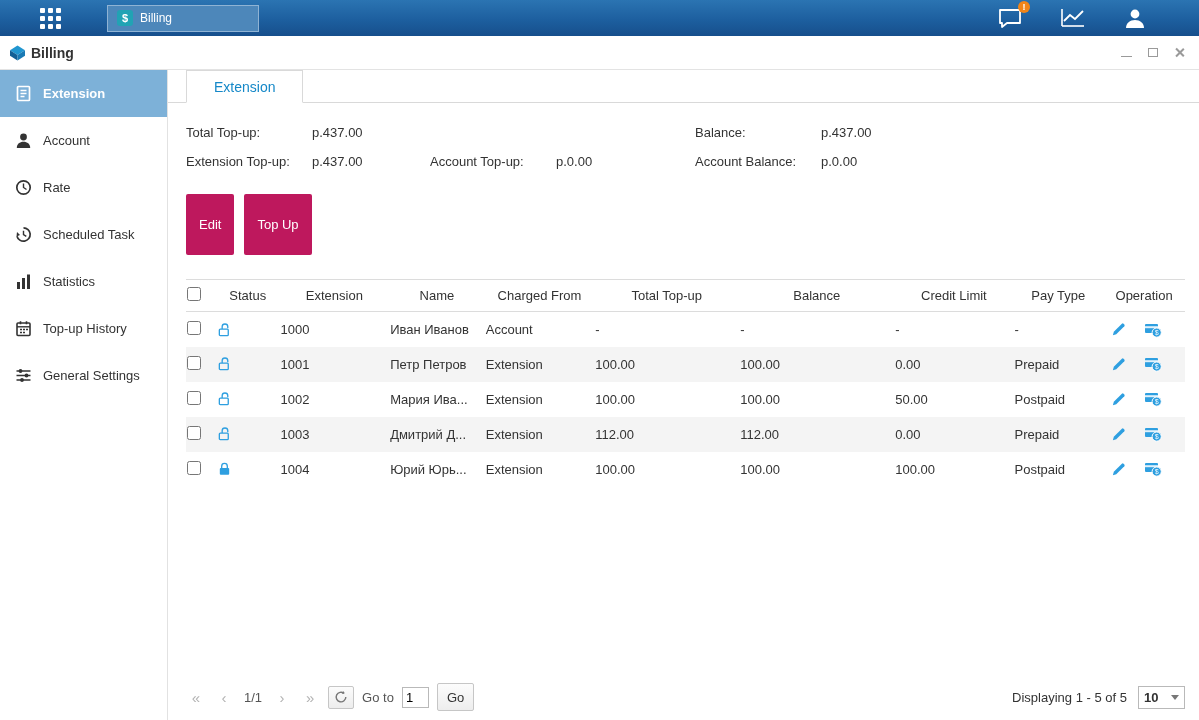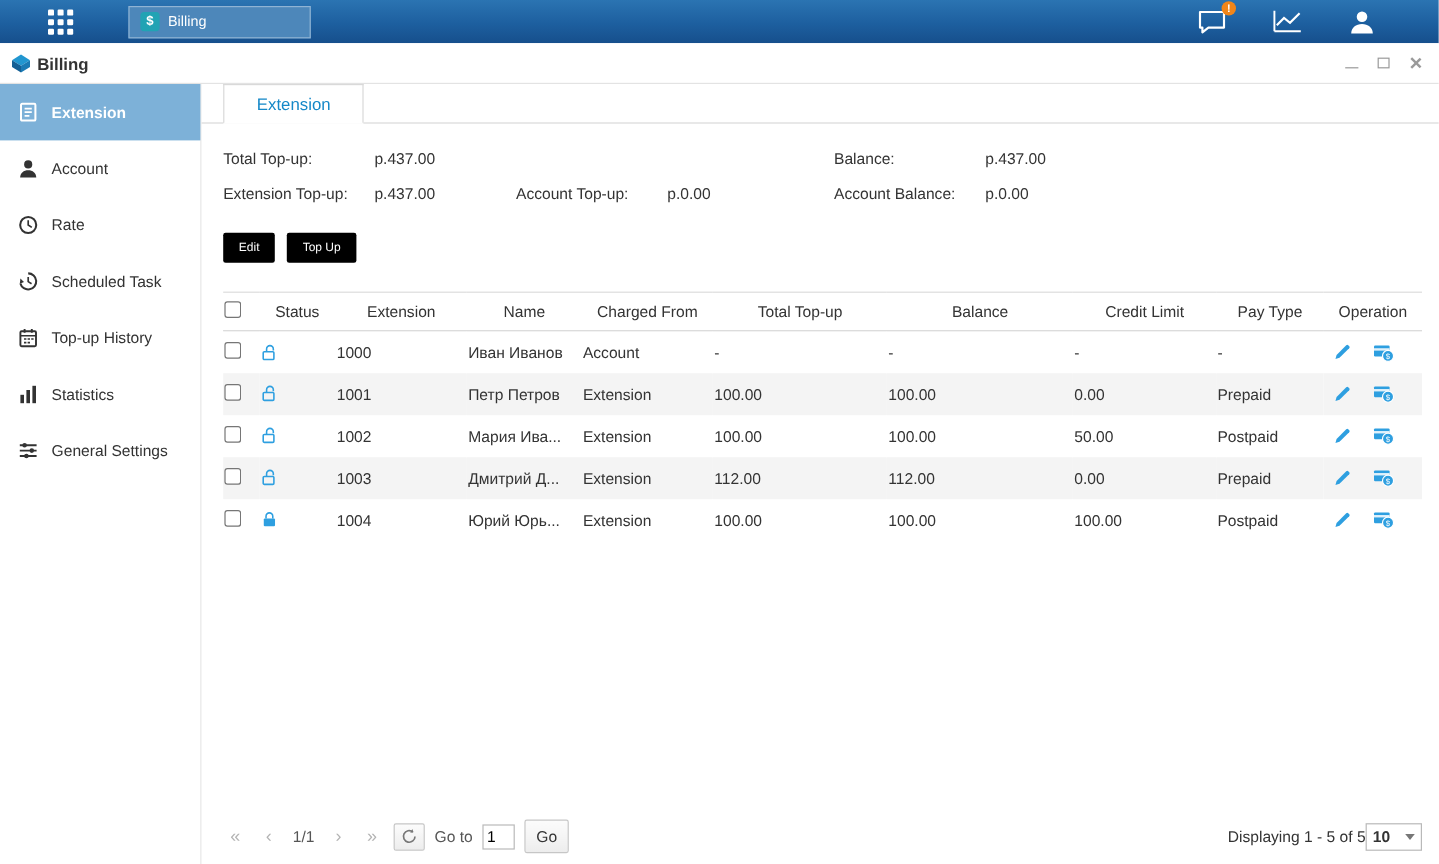--- a/index.html
+++ b/index.html
@@ -60,21 +60,21 @@
   .tab {
     height:33px; padding:0 27px; display:flex; align-items:center; font-size:14px; color:#1588c8;
     background:#fff; border:1px solid #d9d9d9; border-bottom:1px solid #fff; margin-bottom:-1px; cursor:pointer;
   }
 
   .summary { display:grid; grid-template-columns:244px 265px 235px 1fr; grid-row-gap:14px; margin-top:22px; font-size:13px; }
   .sum-cell .lbl { display:inline-block; width:126px; font-weight:normal; }
   .c1 { grid-column:1 / span 2; } .c3 { grid-column:3 / span 2; }
 
   .btns { margin-top:25px; display:flex; gap:10px; }
-  .btn { background:#000000; color:#fff; border:none; font-size:10px; padding:7px 13px; border-radius:2px; cursor:pointer; font-family:inherit; }
+  .btn { background:#be185d; color:#fff; border:none; font-size:13px; padding:23px 13px; border-radius:2px; cursor:pointer; font-family:inherit; }
 
   table.grid { width:100%; border-collapse:collapse; margin-top:24px; font-size:13px; }
   table.grid th { font-weight:normal; color:#333; height:32px; text-align:center; }
   table.grid thead tr { border-top:1px solid #dcdcdc; border-bottom:1px solid #dcdcdc; }
   table.grid td { height:35px; text-align:left; }
   table.grid tbody tr:nth-child(even) { background:#f4f4f4; }
   .col-check { width:30px; }
   table.grid th:first-child, table.grid td:first-child { text-align:left; }
   input[type=checkbox]{ width:14px; height:14px; margin:0; cursor:pointer; }
 
@@ -88,21 +88,21 @@
   
   .pagination { position:absolute; left:18px; right:14px; bottom:9px; display:flex; align-items:center; gap:8px; font-size:13px; color:#555; }
   .pg-arrow { color:#b3b3b3; font-size:15px; width:20px; text-align:center; cursor:default; }
   .pg-label { color:#555; margin:0 2px; }
   .pg-box {
     width:26px; height:23px; border:1px solid #c6c6c6; border-radius:2px;
     background:linear-gradient(#fcfcfc,#ededed); display:flex; align-items:center; justify-content:center; cursor:pointer;
   }
   .goto-input { width:27px; height:21px; border:1px solid #b9b9b9; font-size:13px; padding:1px 3px; font-family:inherit; }
   .go-btn { height:28px; padding:1px 9px; border:1px solid #c6c6c6; border-radius:2px; background:linear-gradient(#fcfcfc,#ededed); font-size:13px; color:#333; cursor:pointer; font-family:inherit; }
-  .pg-right { margin-left:auto; display:flex; align-items:center; color:#333; }
+  .pg-right { margin-left:auto; display:flex; align-items:center; gap:11px; color:#333; }
   .size-select { width:47px; height:23px; border:1px solid #b9b9b9; background:#fff; display:flex; align-items:center; padding:0 5px; cursor:pointer; justify-content:space-between;font-weight:bold; }
   .caret { width:0; height:0; border-left:4px solid transparent; border-right:4px solid transparent; border-top:5px solid #777; }
 </style>
 </head>
 <body>
 
 <div class="topbar">
   <div class="apps-grid">
     <i></i>
       <i></i>
@@ -184,34 +184,34 @@
     <div class="side-item">
       <svg viewBox="0 0 17 17">
           <path d="M8.5 1.8a6.7 6.7 0 1 1-6.5 8.4" fill="none" stroke="currentColor" stroke-width="1.7"></path>
           <path d="M2 6l-.5 4.5L5 9" fill="currentColor"></path>
           <path d="M8.5 4.8v3.9l2.8 1.7" stroke="currentColor" stroke-width="1.4" fill="none"></path>
         </svg>
       <span>Scheduled Task</span>
     </div>
     <div class="side-item">
       <svg viewBox="0 0 17 17">
+          <rect x="2" y="9" width="3" height="7" fill="currentColor"></rect>
+          <rect x="7" y="5" width="3" height="11" fill="currentColor"></rect>
+          <rect x="12" y="1.5" width="3" height="14.5" fill="currentColor"></rect>
+        </svg>
+      <span>Statistics</span>
+    </div>
+    <div class="side-item">
+      <svg viewBox="0 0 17 17">
           <rect x="2" y="3" width="13" height="12.5" rx="1" fill="none" stroke="currentColor" stroke-width="1.6"></rect>
           <path d="M2 6.8h13" stroke="currentColor" stroke-width="1.4"></path>
           <path d="M5.5 1.2v3M11.5 1.2v3" stroke="currentColor" stroke-width="1.6"></path>
           <path d="M5 9.5h2M8 9.5h2M11 9.5h2M5 12.5h2M8 12.5h2" stroke="currentColor" stroke-width="1.3"></path>
         </svg>
       <span>Top-up History</span>
-    </div>
-    <div class="side-item">
-      <svg viewBox="0 0 17 17">
-          <rect x="2" y="9" width="3" height="7" fill="currentColor"></rect>
-          <rect x="7" y="5" width="3" height="11" fill="currentColor"></rect>
-          <rect x="12" y="1.5" width="3" height="14.5" fill="currentColor"></rect>
-        </svg>
-      <span>Statistics</span>
     </div>
     <div class="side-item">
       <svg viewBox="0 0 17 17">
           <path d="M1.5 4h14M1.5 8.5h14M1.5 13h14" stroke="currentColor" stroke-width="1.6"></path>
           <circle cx="5.5" cy="4" r="1.9" fill="currentColor"></circle>
           <circle cx="11.5" cy="8.5" r="1.9" fill="currentColor"></circle>
           <circle cx="7" cy="13" r="1.9" fill="currentColor"></circle>
         </svg>
       <span>General Settings</span>
     </div>

